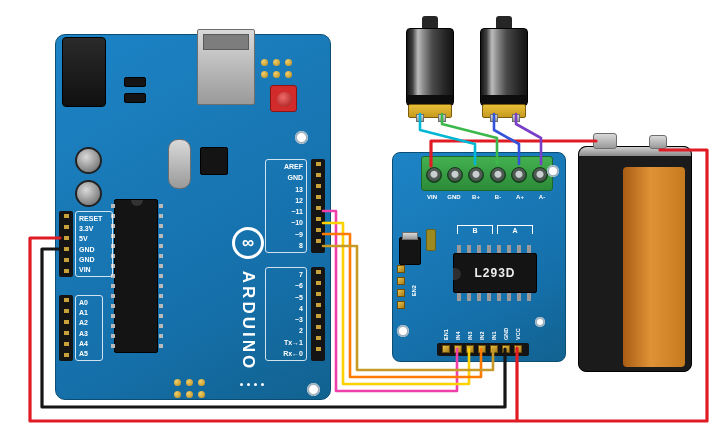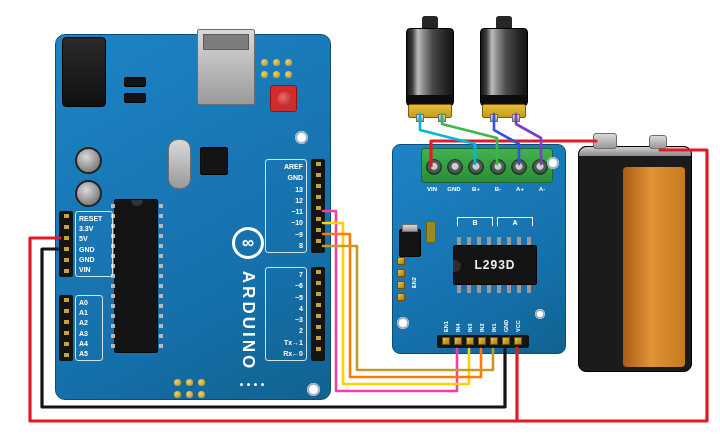--- a/index.html
+++ b/index.html
@@ -149,21 +149,21 @@
   <div class="abs metal" style="left:438px;top:114px;width:8px;height:8px;"></div>
 
   <div class="abs" style="left:496px;top:16px;width:16px;height:14px;background:#262626;border-radius:3px;"></div>
   <div class="abs motorbody" style="left:480px;top:28px;width:48px;height:78px;">
     <div class="abs" style="left:0;bottom:0;width:100%;height:10px;background:#0d0d0d;"></div>
   </div>
   <div class="abs" style="left:482px;top:104px;width:44px;height:14px;background:linear-gradient(180deg,#e7bf3a,#c79a1d);border:1px solid #7a5c0c;border-radius:2px;"></div>
   <div class="abs metal" style="left:490px;top:114px;width:8px;height:8px;"></div>
   <div class="abs metal" style="left:512px;top:114px;width:8px;height:8px;"></div>
 
-  <div class="abs pcb" style="left:392px;top:144px;width:174px;height:210px;border-radius:8px;">
+  <div class="abs pcb" style="left:392px;top:152px;width:174px;height:210px;border-radius:8px;">
     <div class="abs screws" style="left:28px;top:3px;width:132px;height:35px;background:linear-gradient(180deg,#43b14f,#2c8b38);border:1px solid #1c672a;border-radius:3px;">
       <i class="screw"></i>
       <i class="screw"></i>
       <i class="screw"></i>
       <i class="screw"></i>
       <i class="screw"></i>
       <i class="screw"></i>
     </div>
     <div class="abs tlabels" style="left:28px;top:41px;width:132px;">
       <span>VIN</span>

